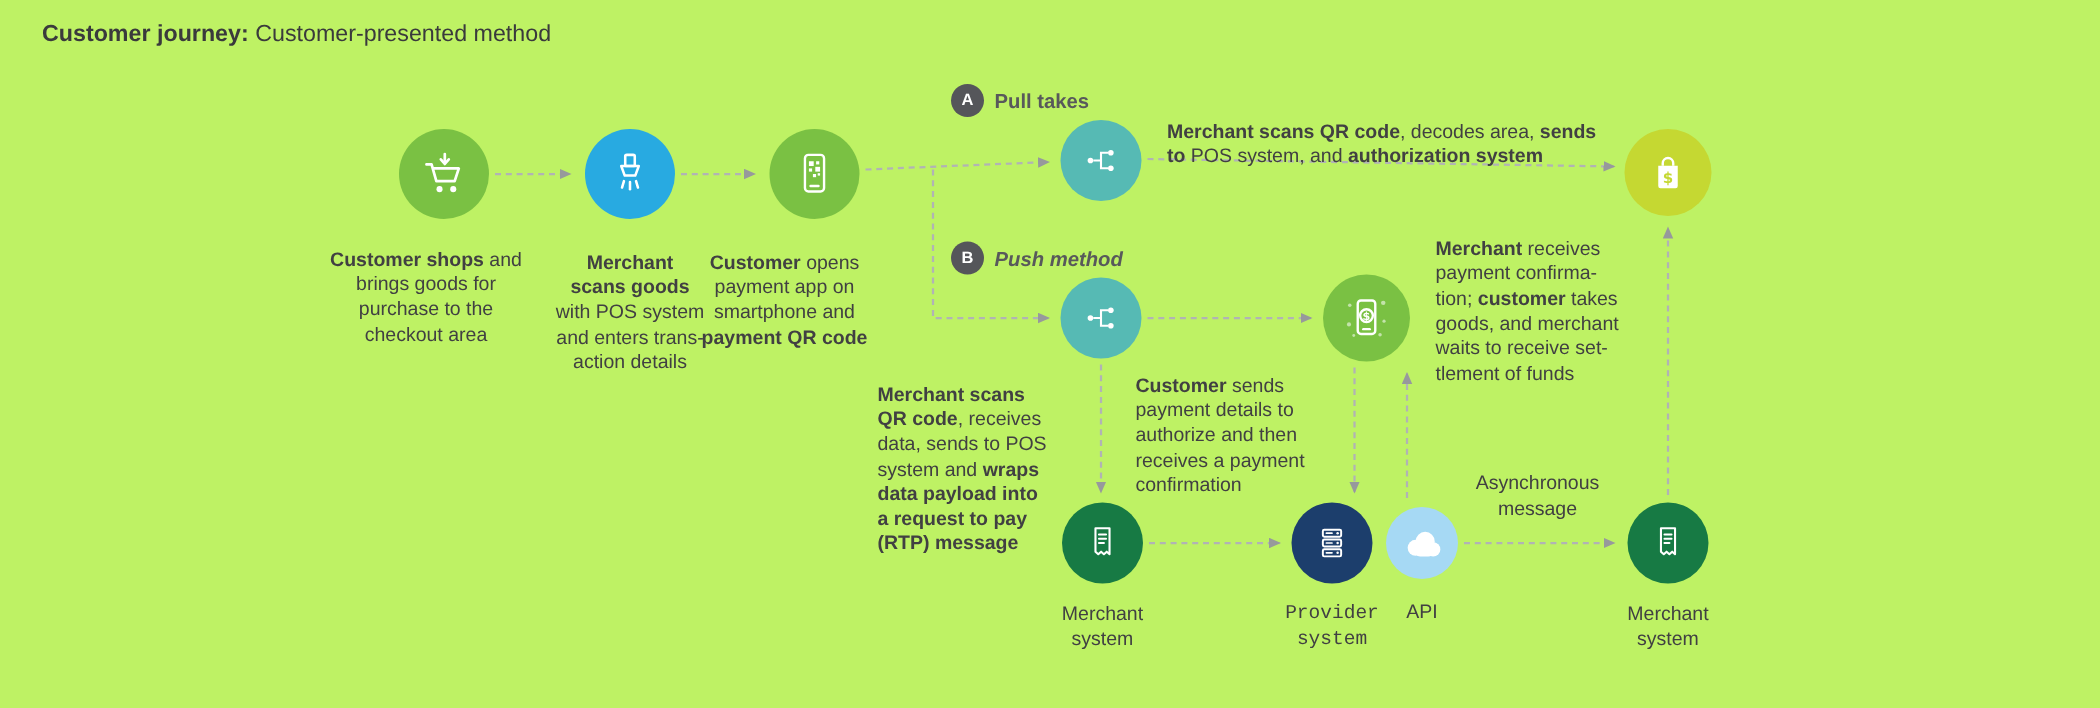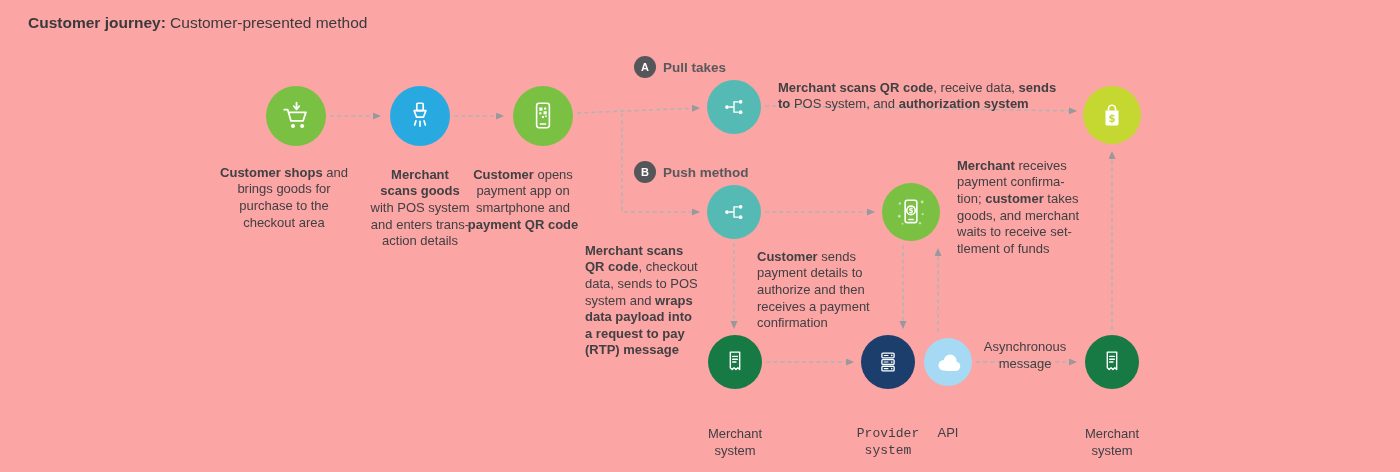--- a/index.html
+++ b/index.html
@@ -1,34 +1,34 @@
 <!DOCTYPE html>
 <html><head>
 <meta charset="utf-8">
 <style>
   html,body{margin:0;padding:0;background:#ffffff;}
   body{font-family:"Liberation Sans", sans-serif;color:#414042;}
-  .canvas{position:relative;width:1400px;height:472px;background:#fca5a5;overflow:hidden;}
+  .canvas{position:relative;width:1400px;height:472px;background:#bef264;overflow:hidden;}
   .title{position:absolute;left:28px;top:14px;font-size:15.5px;color:#3a3a3c;}
   .title b{font-weight:700;}
   .circle{position:absolute;border-radius:50%;display:flex;align-items:center;justify-content:center;box-sizing:border-box;}
   .c-green{background:#7ac143;}
   .c-blue{background:#28aae1;}
   .c-teal{background:#56bab4;}
   .c-lime{background:#c5d832;}
   .c-dgreen{background:#177a44;}
   .c-navy{background:#1c3e6c;}
   .c-lblue{background:#a6d9f4;}
   .caption{position:absolute;font-size:13px;line-height:1.28;white-space:pre-line;color:#414042;}
   .caption b{font-weight:700;}
   .center{text-align:center;}
   .badge{position:absolute;width:22px;height:22px;border-radius:50%;background:#55565a;color:#fff;
          font-size:11px;font-weight:700;display:flex;align-items:center;justify-content:center;}
   .method-label{position:absolute;font-size:13.5px;font-weight:700;color:#58595b;}
-  .syslabel{position:absolute;font-size:13px;line-height:1.28;text-align:center;white-space:pre-line;color:#414042;margin-top:25px;}
+  .syslabel{position:absolute;font-size:13px;line-height:1.28;text-align:center;white-space:pre-line;color:#414042;}
   .connectors{position:absolute;left:0;top:0;}
 </style>
 </head>
 <body>
 
 <div class="canvas">
 
   <div class="title">
     <b>Customer journey:</b><span> Customer-presented method</span>
   </div>
@@ -188,21 +188,21 @@
       <g fill="none" stroke="#fff" stroke-width="1.5" stroke-linejoin="round">
         <path d="M11 5.5 h10 V24 l-2 -1.8 -2 1.8 -2 -1.8 -2 1.8 -2 -1.8 z"></path>
         <path d="M13.5 10 h5 M13.5 13 h5 M13.5 16 h3.5" stroke-linecap="round"></path>
       </g>
     </svg>
   </div>
 
   <div class="badge" style="left:634px;top:56px;">A</div>
   <div class="method-label" style="left:663px;top:60px;">Pull takes</div>
   <div class="badge" style="left:634px;top:161px;">B</div>
-  <div class="method-label" style="left:663px;top:165px;">Push method</div>
+  <div class="method-label" style="left:663px;top:165px;font-style:italic;">Push method</div>
 
   <div class="caption center" style="left:220px;top:148px;width:128px;">
     <b>Customer shops</b><span> and
 brings goods for
 purchase to the
 checkout area</span>
   </div>
 
   <div class="caption center" style="left:355px;top:150px;width:130px;">
     <b>Merchant
@@ -213,27 +213,27 @@
   </div>
 
   <div class="caption center" style="left:458px;top:150px;width:130px;">
     <b>Customer</b><span> opens
 payment app on
 smartphone and
 </span><b>payment QR code</b>
   </div>
 
   <div class="caption" style="left:778px;top:63px;width:330px;">
-    <b>Merchant scans QR code</b><span>, receive data, </span><b>sends
+    <b>Merchant scans QR code</b><span>, decodes area, </span><b>sends
 to</b><span> POS system, and </span><b>authorization system</b>
   </div>
 
-  <div class="caption" style="left:585px;top:226px;width:135px;">
+  <div class="caption" style="left:585px;top:238px;width:135px;">
     <b>Merchant scans
-QR code</b><span>, checkout
+QR code</b><span>, receives
 data, sends to POS
 system and </span><b>wraps
 data payload into
 a request to pay
 (RTP) message</b>
   </div>
 
   <div class="caption" style="left:957px;top:141px;width:158px;">
     <b>Merchant</b><span> receives
 payment confirma-

